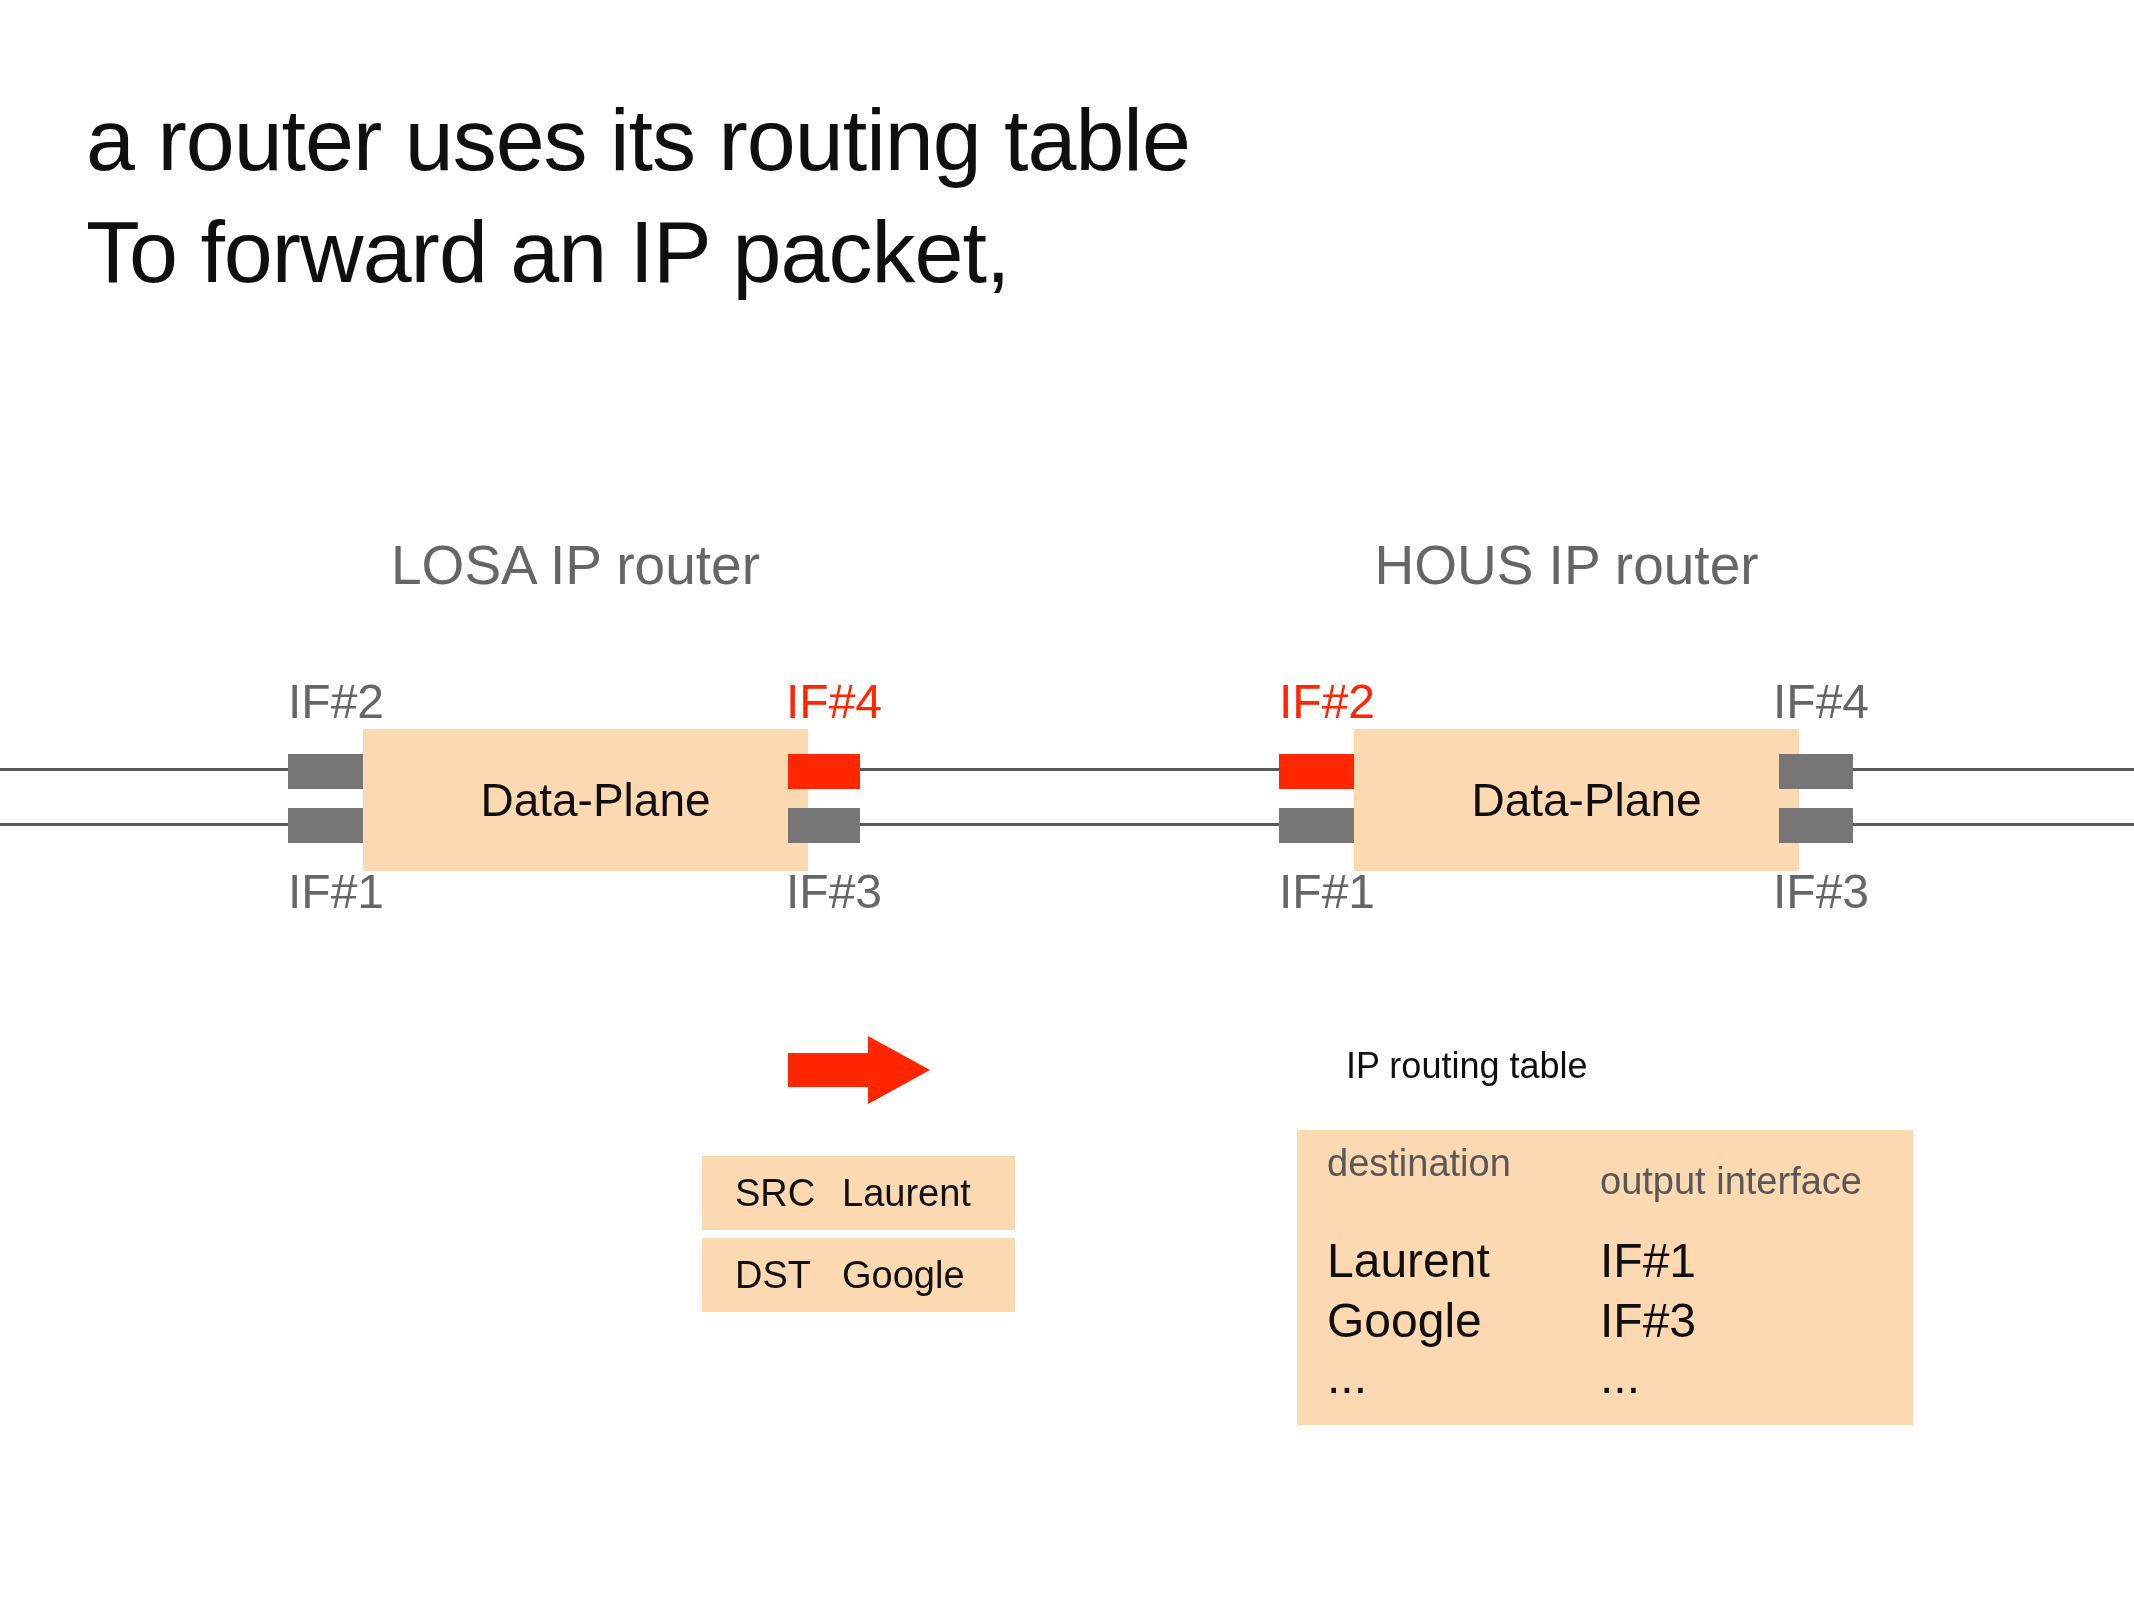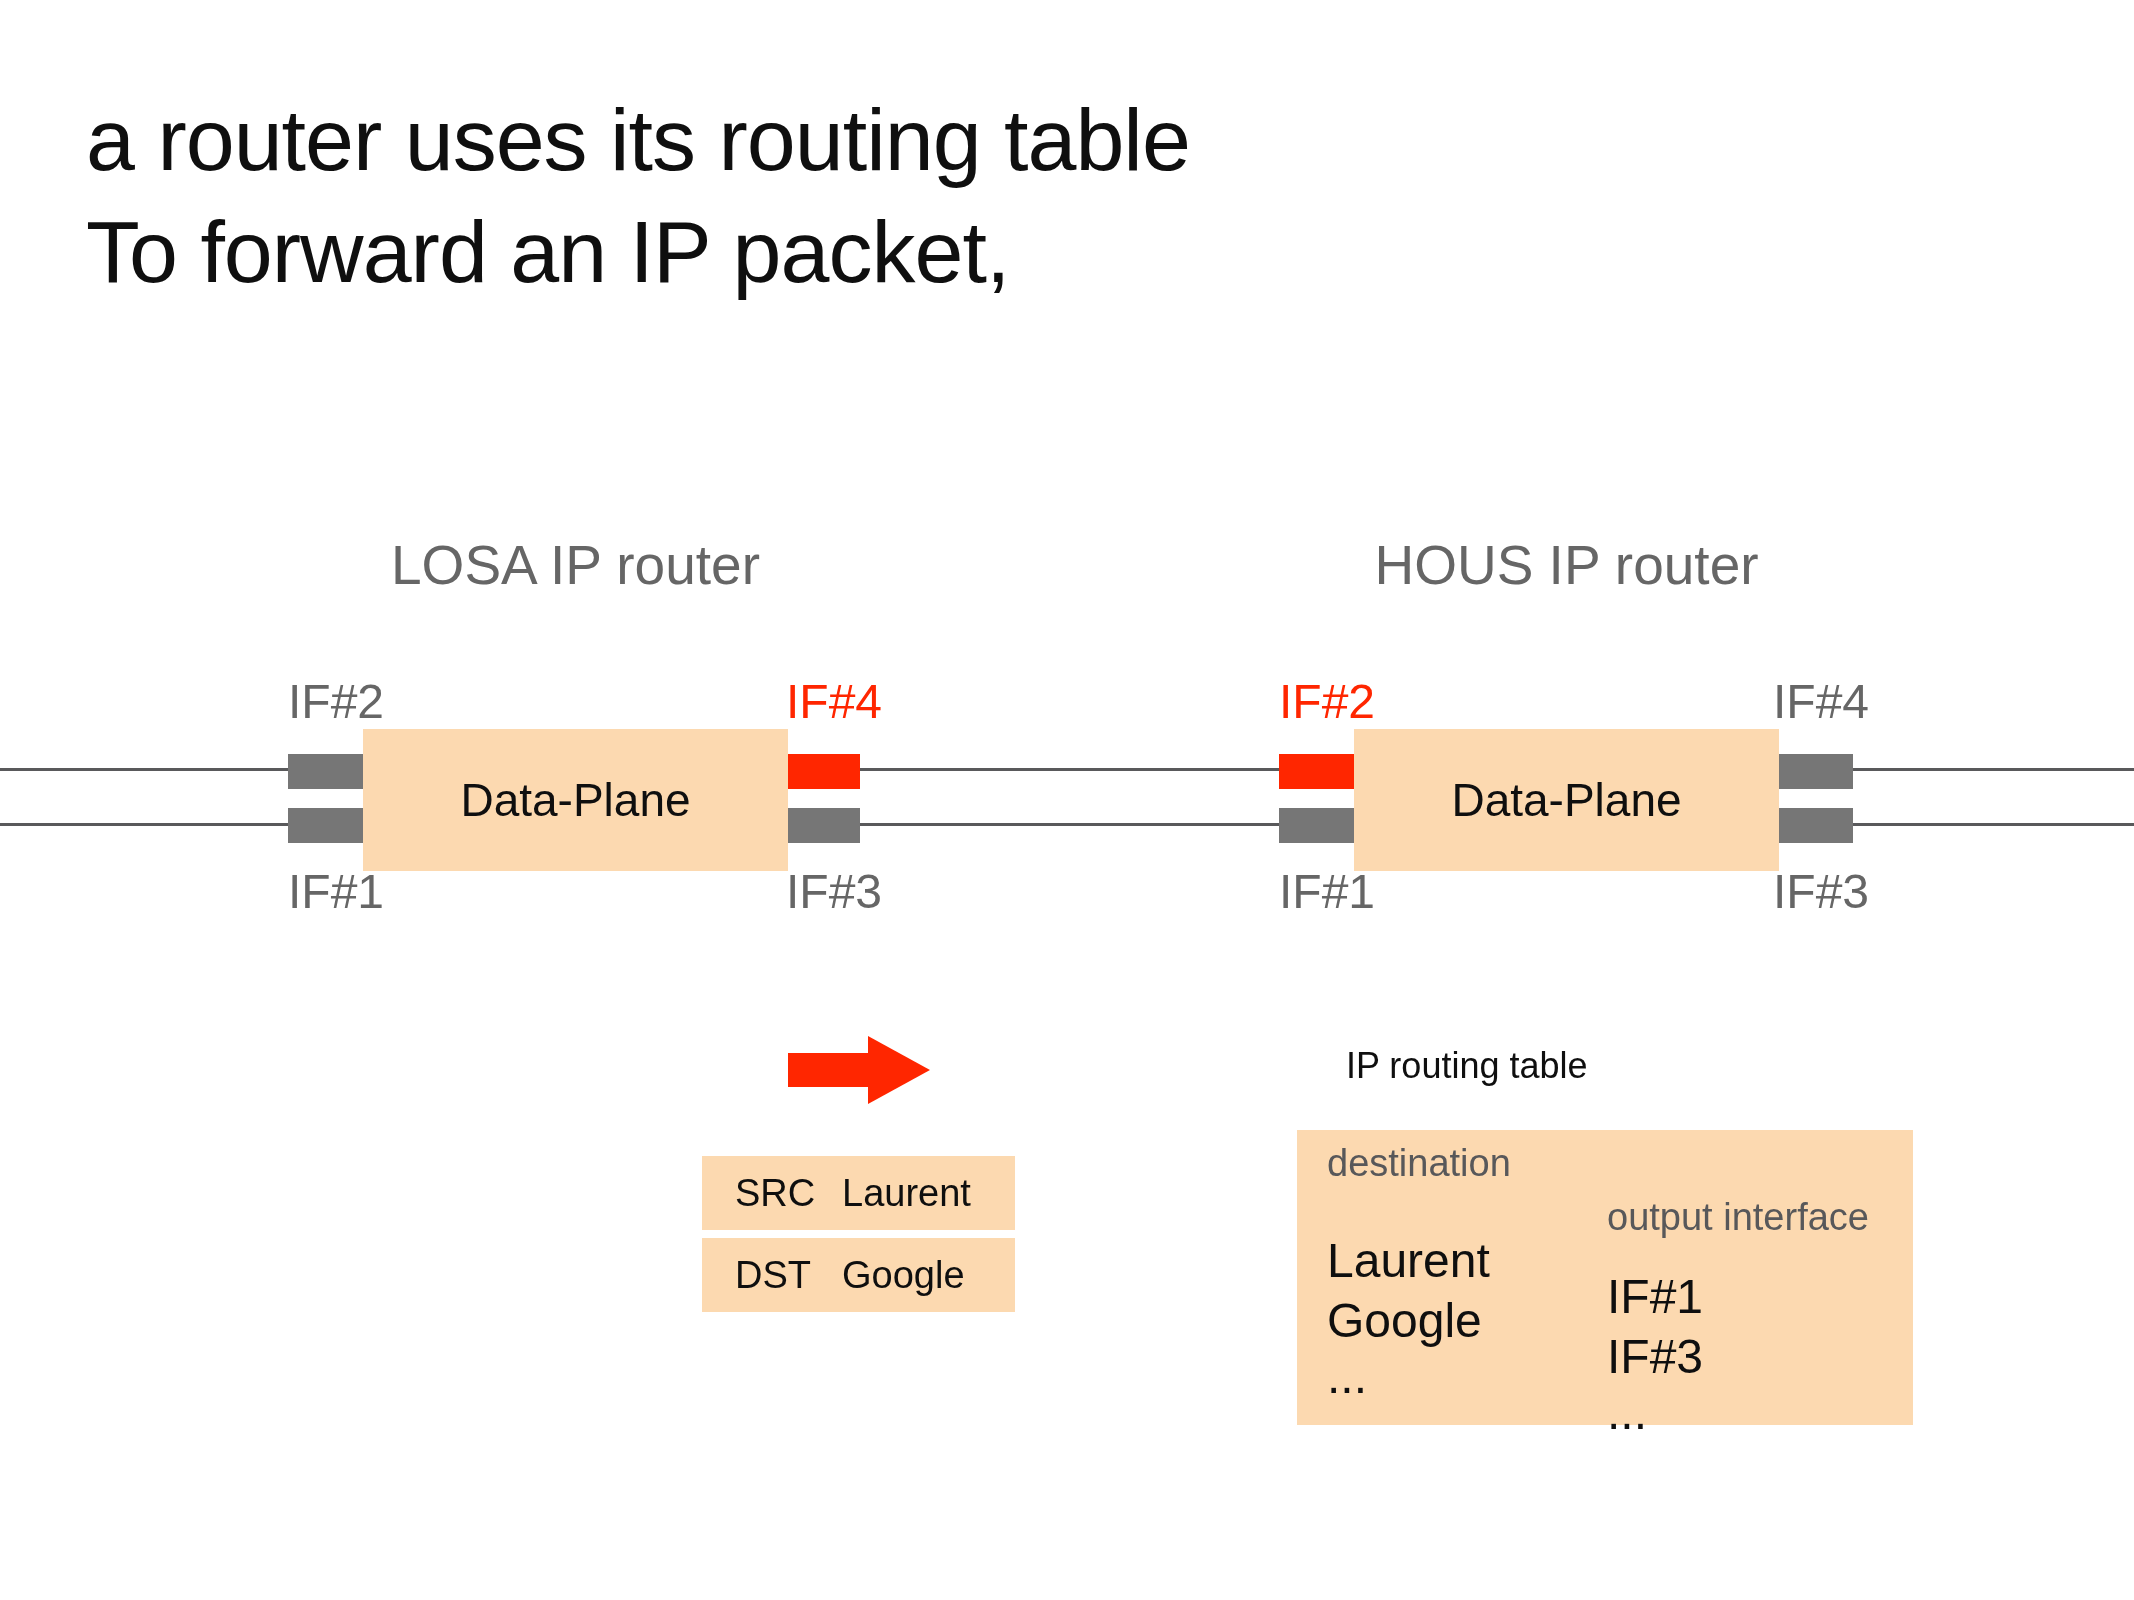--- a/index.html
+++ b/index.html
@@ -35,20 +35,21 @@
     color:var(--label-gray,#666666);
     text-align:center;white-space:nowrap;
     z-index:2;
   }
   .plane-box{
     top:729px;width:425px;height:142px;
     background:var(--peach,#fcd9b0);
     display:flex;align-items:center;justify-content:center;
     font-size:46px;color:var(--text-black,#0f0f0f);
     z-index:2;
+    padding-left:20px;
   }
   .connector{
     width:75px;height:35px;
     background:var(--connector-gray,#767676);
     z-index:2;
   }
   .connector.red{background:var(--accent-red,#ff2600);}
   .if-label{
     font-size:48px;line-height:1;
     color:var(--label-gray,#666666);
@@ -94,21 +95,21 @@
     color:var(--text-black,#0f0f0f);white-space:nowrap;z-index:2;
   }
   #rt-box{
     left:1297px;top:1130px;width:616px;height:295px;
     background:var(--peach,#fcd9b0);z-index:2;
   }
   .rt-cell{position:absolute;line-height:1;white-space:nowrap;}
   .rt-head{font-size:38px;color:var(--header-gray,#58585a);}
   .rt-body{font-size:48px;color:var(--text-black,#0f0f0f);}
   .col-dest{left:30px;}
-  .col-out{left:310px;margin-top:36px;}
+  .col-out{left:303px;}
 </style>
 </head>
 <body>
 
 <div id="slide">
 
   <div id="slide-title" class="abs">
     <div>a router uses its routing table</div>
     <div>To forward an IP packet,</div>
   </div>

